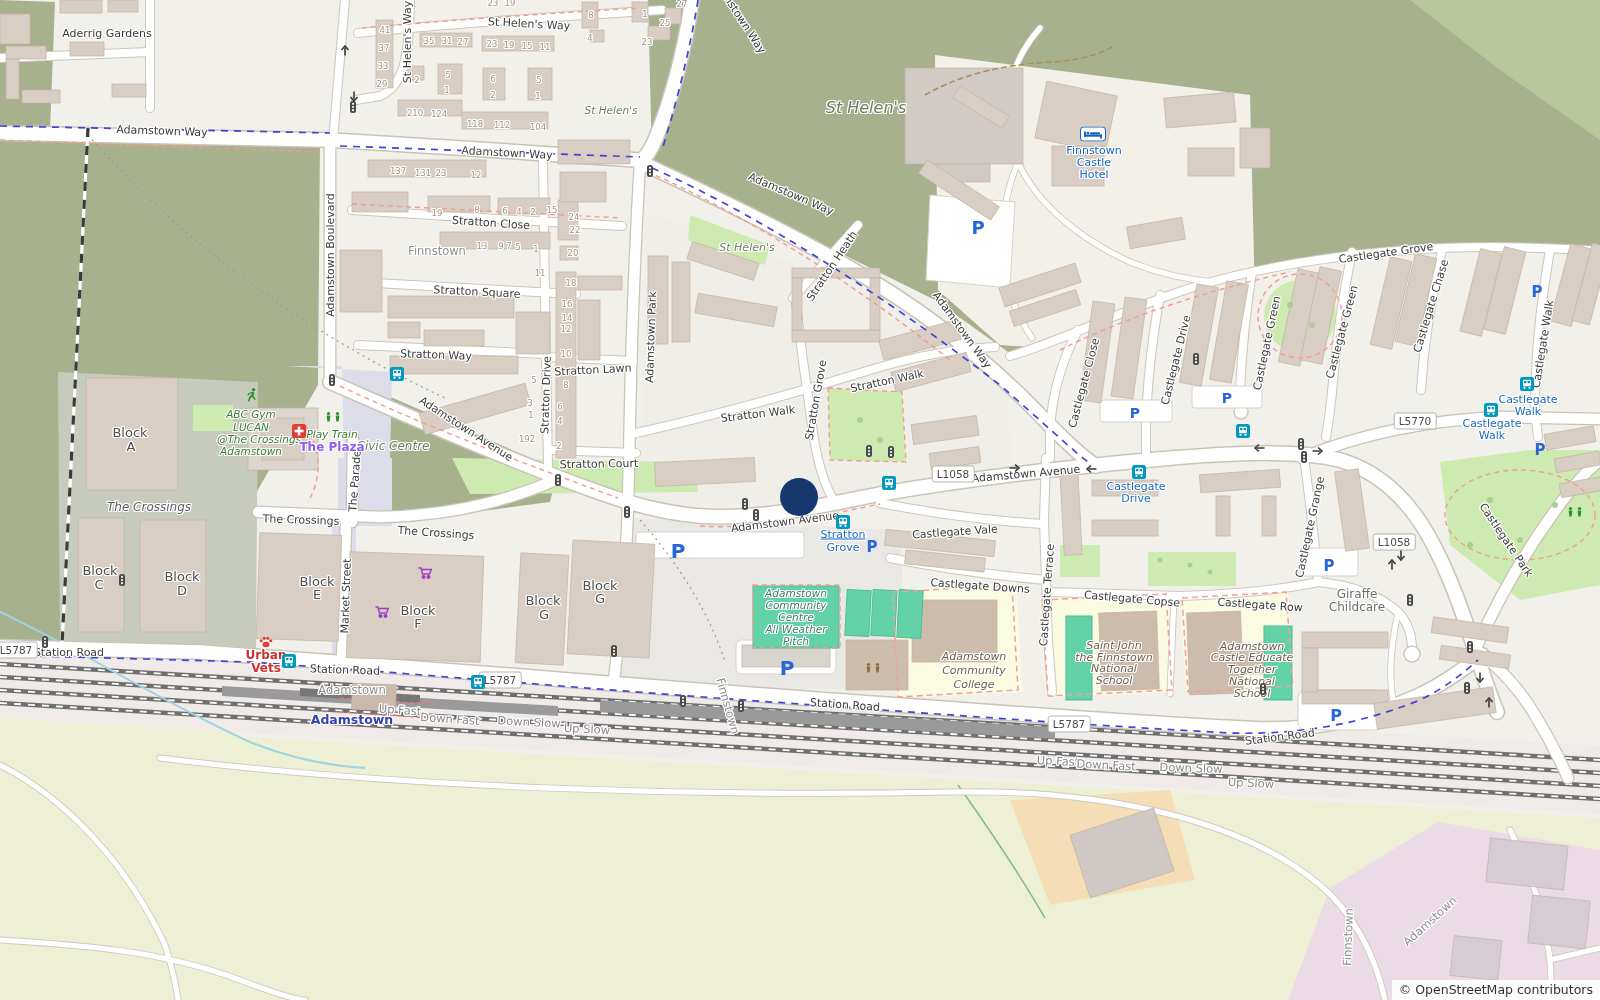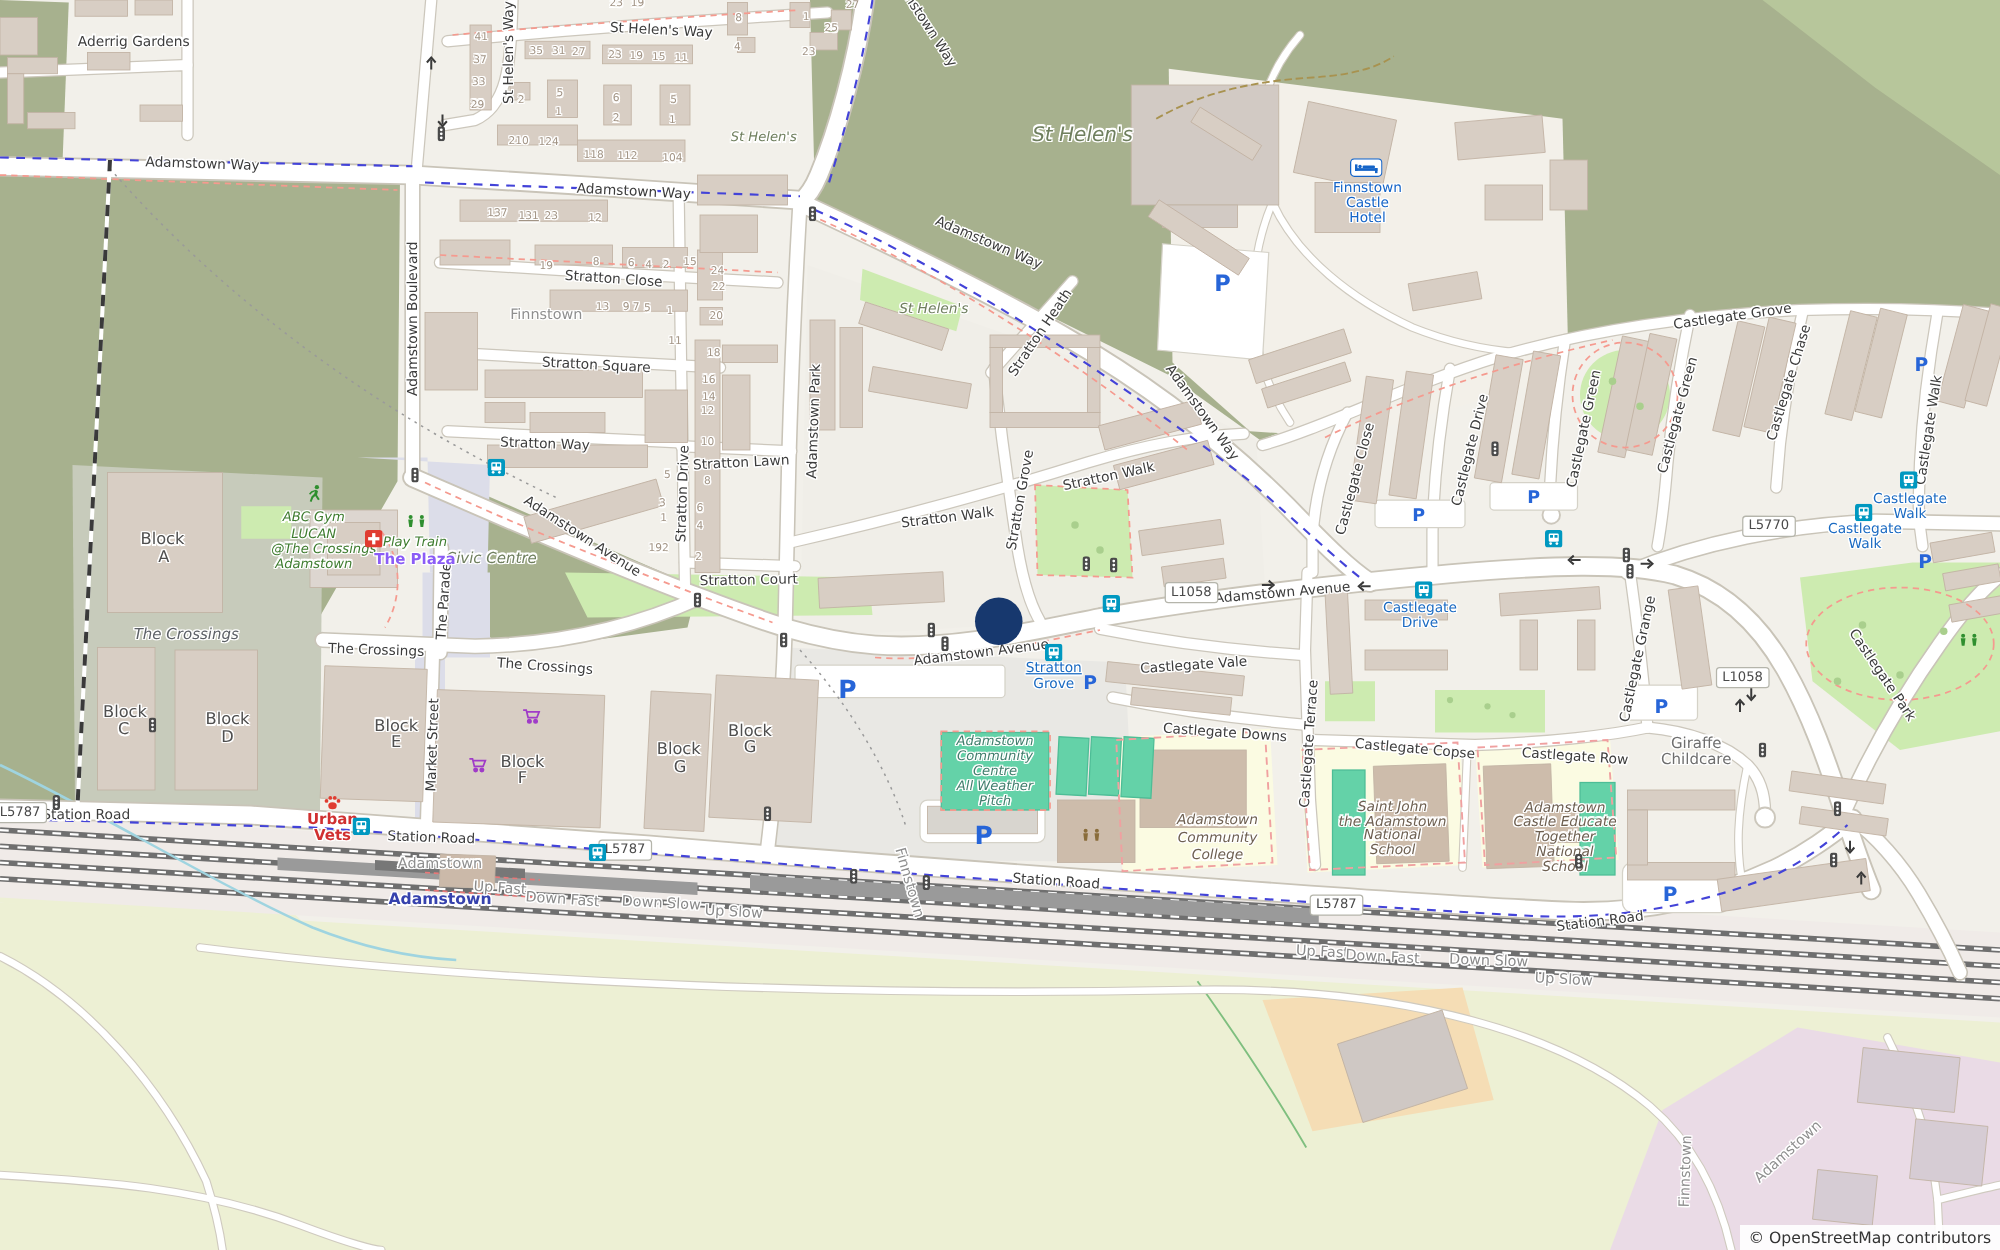--- a/index.html
+++ b/index.html
@@ -525,21 +525,21 @@
       <span class="lbl pg" style="left: 1357px; top: 607px; transform: translate(-50%, -50%) rotate(0deg);">Childcare</span>
       <span class="lbl pit" style="left: 796px; top: 593px; transform: translate(-50%, -50%) rotate(0deg);">Adamstown</span>
       <span class="lbl pit" style="left: 796px; top: 605px; transform: translate(-50%, -50%) rotate(0deg);">Community</span>
       <span class="lbl pit" style="left: 796px; top: 617px; transform: translate(-50%, -50%) rotate(0deg);">Centre</span>
       <span class="lbl pit" style="left: 796px; top: 629px; transform: translate(-50%, -50%) rotate(0deg);">All Weather</span>
       <span class="lbl pit" style="left: 796px; top: 641px; transform: translate(-50%, -50%) rotate(0deg);">Pitch</span>
       <span class="lbl sch" style="left: 974px; top: 656px; transform: translate(-50%, -50%) rotate(0deg);">Adamstown</span>
       <span class="lbl sch" style="left: 974px; top: 670px; transform: translate(-50%, -50%) rotate(0deg);">Community</span>
       <span class="lbl sch" style="left: 974px; top: 684px; transform: translate(-50%, -50%) rotate(0deg); font-style: italic;">College</span>
       <span class="lbl sch" style="left: 1114px; top: 645px; transform: translate(-50%, -50%) rotate(0deg);">Saint John</span>
-      <span class="lbl sch" style="left: 1114px; top: 657px; transform: translate(-50%, -50%) rotate(0deg);">the Adamstown</span>
+      <span class="lbl sch" style="left: 1114px; top: 657px; transform: translate(-50%, -50%) rotate(0deg);">the Finnstown</span>
       <span class="lbl sch" style="left: 1114px; top: 668px; transform: translate(-50%, -50%) rotate(0deg);">National</span>
       <span class="lbl sch" style="left: 1114px; top: 680px; transform: translate(-50%, -50%) rotate(0deg);">School</span>
       <span class="lbl sch" style="left: 1252px; top: 646px; transform: translate(-50%, -50%) rotate(0deg);">Adamstown</span>
       <span class="lbl sch" style="left: 1252px; top: 657px; transform: translate(-50%, -50%) rotate(0deg);">Castle Educate</span>
       <span class="lbl sch" style="left: 1252px; top: 669px; transform: translate(-50%, -50%) rotate(0deg);">Together</span>
       <span class="lbl sch" style="left: 1252px; top: 681px; transform: translate(-50%, -50%) rotate(0deg);">National</span>
       <span class="lbl sch" style="left: 1252px; top: 693px; transform: translate(-50%, -50%) rotate(0deg);">School</span>
       <span class="lbl blk" style="left: 130px; top: 432px; transform: translate(-50%, -50%) rotate(0deg);">Block</span>
       <span class="lbl blk" style="left: 131px; top: 446px; transform: translate(-50%, -50%) rotate(0deg);">A</span>
       <span class="lbl blk" style="left: 100px; top: 570px; transform: translate(-50%, -50%) rotate(0deg);">Block</span>
@@ -593,21 +593,21 @@
       <span class="lbl hn" style="left: 475px; top: 124px; transform: translate(-50%, -50%) rotate(0deg);">118</span>
       <span class="lbl hn" style="left: 502px; top: 125px; transform: translate(-50%, -50%) rotate(0deg);">112</span>
       <span class="lbl hn" style="left: 538px; top: 127px; transform: translate(-50%, -50%) rotate(0deg);">104</span>
       <span class="lbl hn" style="left: 591px; top: 15px; transform: translate(-50%, -50%) rotate(0deg);">8</span>
       <span class="lbl hn" style="left: 590px; top: 38px; transform: translate(-50%, -50%) rotate(0deg);">4</span>
       <span class="lbl hn" style="left: 645px; top: 14px; transform: translate(-50%, -50%) rotate(0deg);">1</span>
       <span class="lbl hn" style="left: 647px; top: 42px; transform: translate(-50%, -50%) rotate(0deg);">23</span>
       <span class="lbl hn" style="left: 665px; top: 23px; transform: translate(-50%, -50%) rotate(0deg);">25</span>
       <span class="lbl hn" style="left: 682px; top: 4px; transform: translate(-50%, -50%) rotate(0deg);">27</span>
       <span class="lbl hn" style="left: 398px; top: 171px; transform: translate(-50%, -50%) rotate(0deg);">137</span>
-      <span class="lbl hn" style="left: 423px; top: 173px; transform: translate(-50%, -50%) rotate(0deg); text-decoration: underline;">131</span>
+      <span class="lbl hn" style="left: 423px; top: 173px; transform: translate(-50%, -50%) rotate(0deg);">131</span>
       <span class="lbl hn" style="left: 441px; top: 173px; transform: translate(-50%, -50%) rotate(0deg);">23</span>
       <span class="lbl hn" style="left: 476px; top: 175px; transform: translate(-50%, -50%) rotate(0deg);">12</span>
       <span class="lbl hn" style="left: 437px; top: 213px; transform: translate(-50%, -50%) rotate(0deg);">19</span>
       <span class="lbl hn" style="left: 477px; top: 210px; transform: translate(-50%, -50%) rotate(0deg);">8</span>
       <span class="lbl hn" style="left: 505px; top: 211px; transform: translate(-50%, -50%) rotate(0deg);">6</span>
       <span class="lbl hn" style="left: 519px; top: 212px; transform: translate(-50%, -50%) rotate(0deg);">4</span>
       <span class="lbl hn" style="left: 533px; top: 212px; transform: translate(-50%, -50%) rotate(0deg);">2</span>
       <span class="lbl hn" style="left: 552px; top: 210px; transform: translate(-50%, -50%) rotate(0deg);">15</span>
       <span class="lbl hn" style="left: 574px; top: 217px; transform: translate(-50%, -50%) rotate(0deg);">24</span>
       <span class="lbl hn" style="left: 575px; top: 230px; transform: translate(-50%, -50%) rotate(0deg);">22</span>

